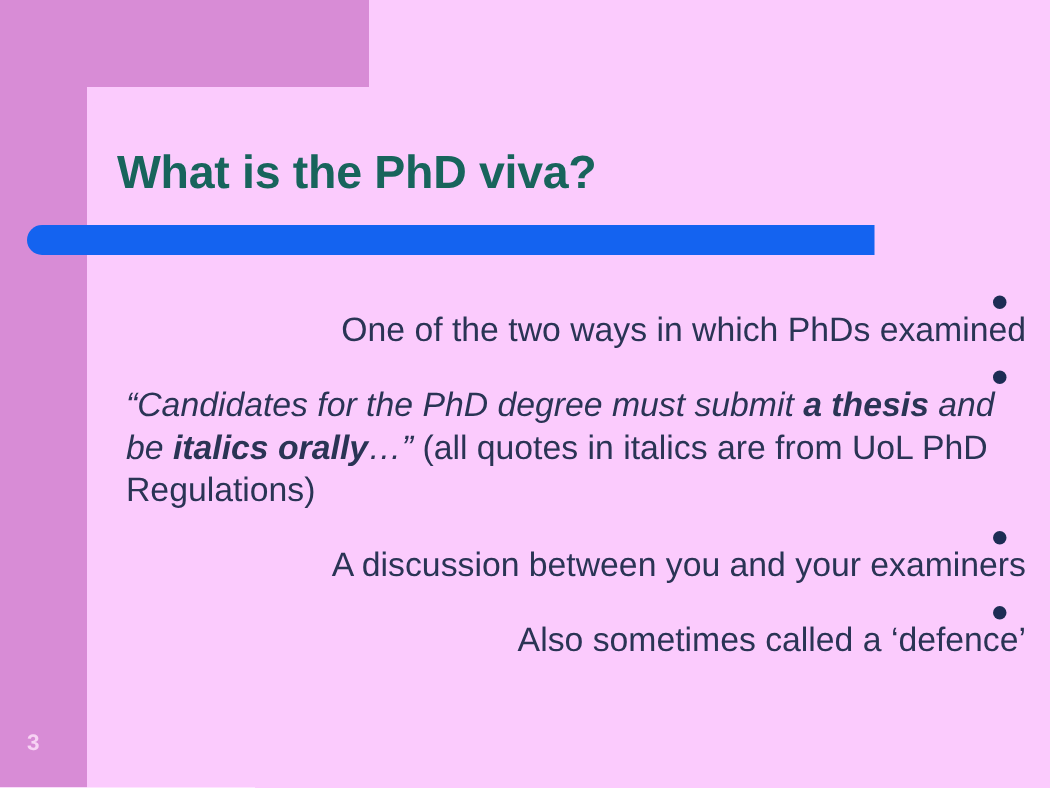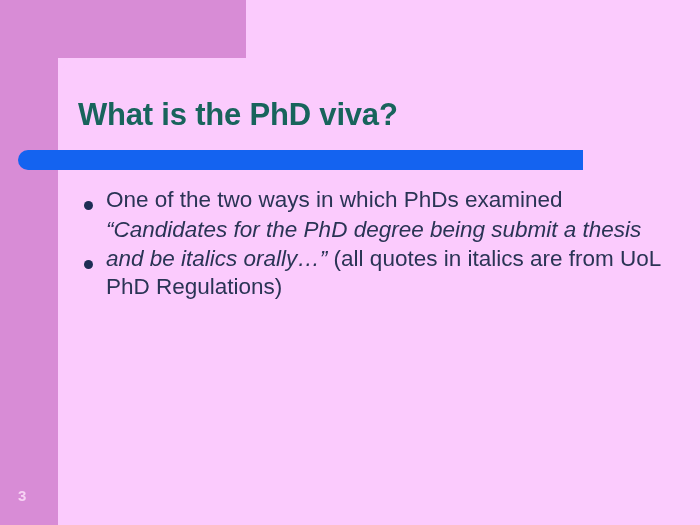--- a/index.html
+++ b/index.html
@@ -77,22 +77,23 @@
   .bullets {
     position: absolute;
     left: 84px;
     top: 186px;
     width: 600px;
     color: #2a3455;
   }
   .bullet-row {
     position: relative;
     display: flex;
-    align-items: center;
+    align-items: flex-end;
     margin-bottom: 1px;
+    flex-direction: column;
   }
   .bullet-marker {
     flex: 0 0 auto;
     width: 22px;
     padding-top: 11px;
     box-sizing: border-box;
   }
   .bullet-marker span {
     display: block;
     width: 9px;
@@ -100,21 +101,21 @@
     border-radius: 50%;
     background: #1d2c54;
   }
   .bullet-text {
     flex: 1 1 auto;
     font-size: 22.5px;
     line-height: 1.28;
     color: #2a3455;
   }
   .bullet-text .it { font-style: italic; }
-  .bullet-text .bi { font-style: italic; font-weight: normal; }
+  .bullet-text .bi { font-style: italic; font-weight: bold; }
 
   
   .slide-number {
     position: absolute;
     left: 18px;
     top: 487px;
     font-size: 15px;
     font-weight: bold;
     color: #f7d3f4;
   }
@@ -136,19 +137,31 @@
       <div class="bullet-row">
         <div class="bullet-marker">
           <span></span>
         </div>
         <div class="bullet-text"><span>One of the two ways in which PhDs examined</span></div>
       </div>
       <div class="bullet-row">
         <div class="bullet-marker">
           <span></span>
         </div>
-        <div class="bullet-text"><span class="it">“Candidates for the PhD degree being submit </span><span class="bi">a thesis</span><span class="it"> and be </span><span class="bi">italics orally</span><span class="it">…”</span><span> (all quotes in italics are from UoL PhD Regulations)</span></div>
+        <div class="bullet-text"><span class="it">“Candidates for the PhD degree must submit </span><span class="bi">a thesis</span><span class="it"> and be </span><span class="bi">italics orally</span><span class="it">…”</span><span> (all quotes in italics are from UoL PhD Regulations)</span></div>
+      </div>
+      <div class="bullet-row">
+        <div class="bullet-marker">
+          <span></span>
+        </div>
+        <div class="bullet-text"><span>A discussion between you and your examiners</span></div>
+      </div>
+      <div class="bullet-row">
+        <div class="bullet-marker">
+          <span></span>
+        </div>
+        <div class="bullet-text"><span>Also sometimes called a ‘defence’</span></div>
       </div>
     </div>
 
   <div class="slide-number">3</div>
 
 </div>
 
 </body></html>

